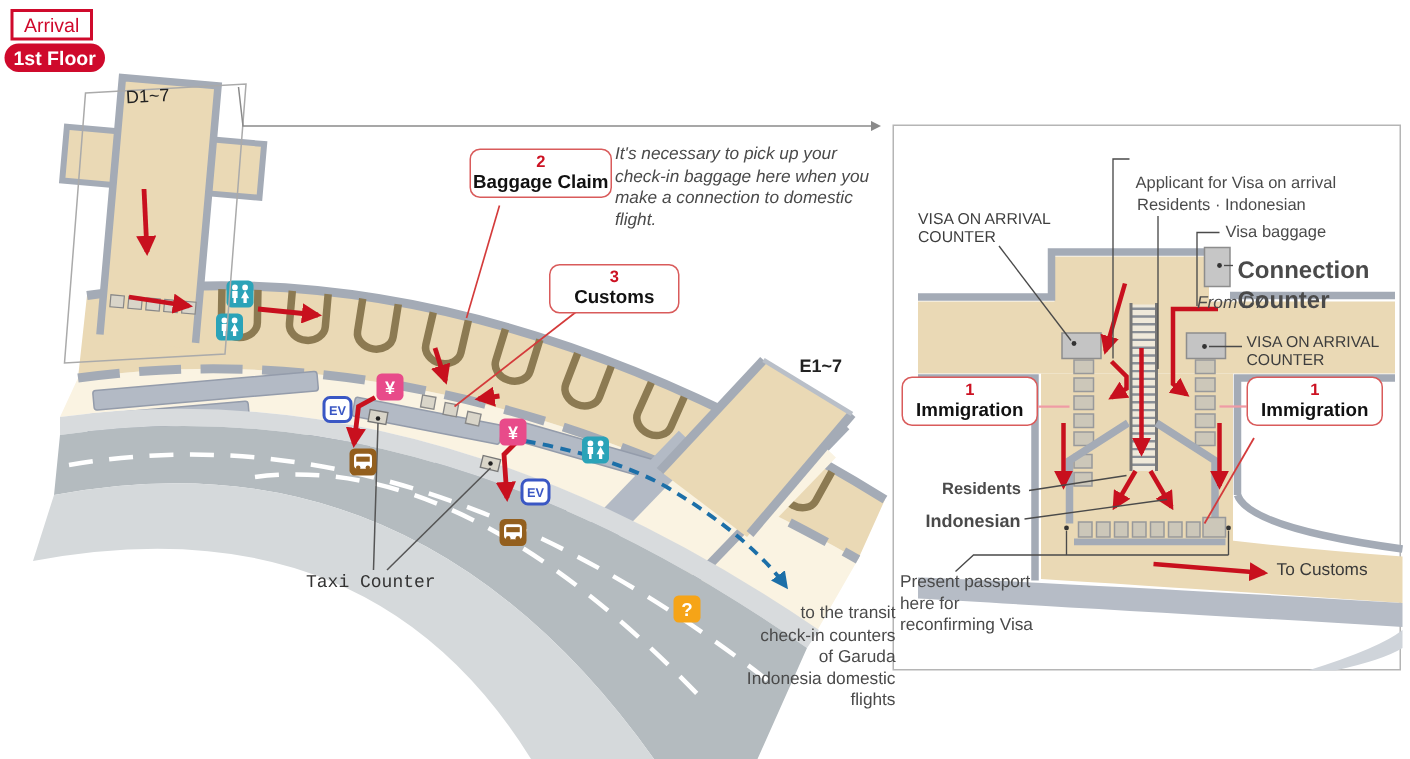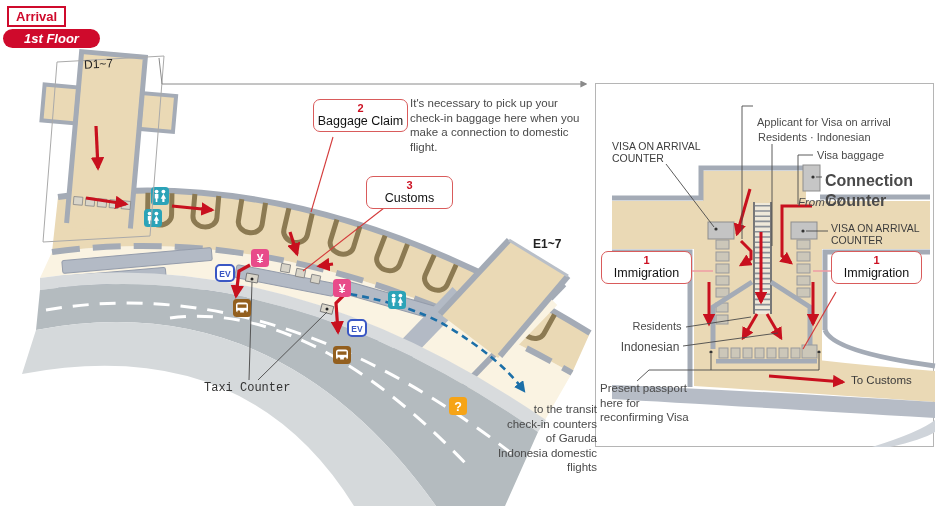--- a/index.html
+++ b/index.html
@@ -1,28 +1,28 @@
 <!DOCTYPE html>
 <html><head>
 <meta charset="utf-8">
 <style>
   html,body{margin:0;padding:0;}
   body{width:940px;height:506px;position:relative;background:#fff;overflow:hidden;
        font-family:"Liberation Sans",sans-serif;}
   .lbl{position:absolute;color:#4a4a4a;font-size:11.5px;line-height:1.27;}
   .badge-arrival{position:absolute;left:7px;top:6px;background:#fff;border:2px solid #cf0a2c;
-     color:#cf0a2c;font-weight:bold;font-size:13px;padding:1px 7px;}
+     color:#cf0a2c;font-weight:normal;font-size:13px;padding:1px 7px;}
   .badge-floor{position:absolute;left:3px;top:29px;background:#cf0a2c;color:#fff;font-weight:bold;
-     font-size:13px;padding:2px 21px;border-radius:10px;font-style:italic;}
+     font-size:13px;padding:2px 6px;border-radius:10px;}
   .callout{position:absolute;background:#fff;border:1.5px solid #d95b5b;border-radius:7px;
      text-align:center;padding:2px 0 3px 0;}
   .callout .num{display:block;color:#cc1122;font-weight:bold;font-size:11px;line-height:1.1;}
-  .callout .cap{display:block;color:#111;font-weight:normal;font-size:12.5px;line-height:1.15;}
+  .callout .cap{display:block;color:#111;font-weight:bold;font-size:12.5px;line-height:1.15;}
   .gate{position:absolute;color:#222;font-size:12px;}
-  .rt{text-align:center;}
+  .rt{text-align:left;font-weight:bold;}
 </style>
 </head>
 <body>
 
 <svg width="940" height="506" viewBox="0 0 940 506" style="position:absolute;left:0;top:0">
   <defs>
     <marker id="mr" viewBox="0 0 10 10" refX="8" refY="5" markerWidth="4.2" markerHeight="4.2" orient="auto-start-reverse">
       <path d="M0,0 L10,5 L0,10 z" fill="#c8101e"></path>
       </marker>
     <marker id="mb" viewBox="0 0 10 10" refX="8" refY="5" markerWidth="4.4" markerHeight="4.4" orient="auto-start-reverse">
@@ -293,21 +293,21 @@
 <div class="badge-arrival">Arrival</div>
 <div class="badge-floor">1st Floor</div>
 
 <div class="gate" style="left:84px;top:57px;transform:rotate(-3deg);">D1~7</div>
 <div class="gate" style="left:533px;top:237px;font-weight:bold;">E1~7</div>
 
 <div class="callout" style="left:313px;top:99px;width:93px;">
   <span class="num">2</span>
   <span class="cap">Baggage Claim</span>
 </div>
-<div class="lbl" style="left:410px;top:96px;width:178px;">It's necessary to pick up your check-in baggage here when you make a connection to domestic flight.</div>
+<div class="lbl" style="left:410px;top:96px;width:178px;font-style:italic;">It's necessary to pick up your check-in baggage here when you make a connection to domestic flight.</div>
 
 <div class="callout" style="left:366px;top:176px;width:85px;">
   <span class="num">3</span>
   <span class="cap">Customs</span>
 </div>
 
 <div class="lbl" style="left:204px;top:381px;font-size:12px;color:#333;font-family:Liberation Mono, monospace;">Taxi Counter</div>
 <div class="lbl" style="left:497px;top:402px;width:100px;text-align:right;">to the transit check-in counters of Garuda Indonesia domestic flights</div>
 
 <div class="lbl" style="left:757px;top:100px;font-size:11px;margin-top:16px;">Applicant for Visa on arrival</div>

